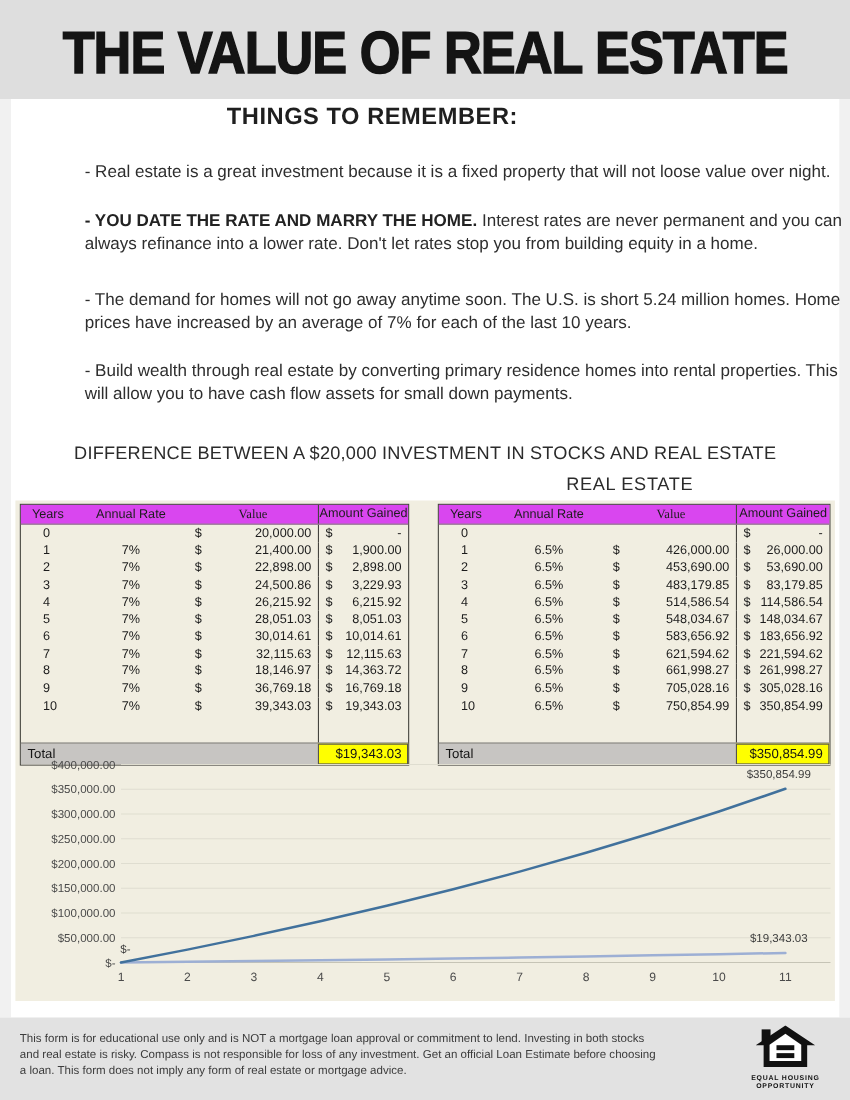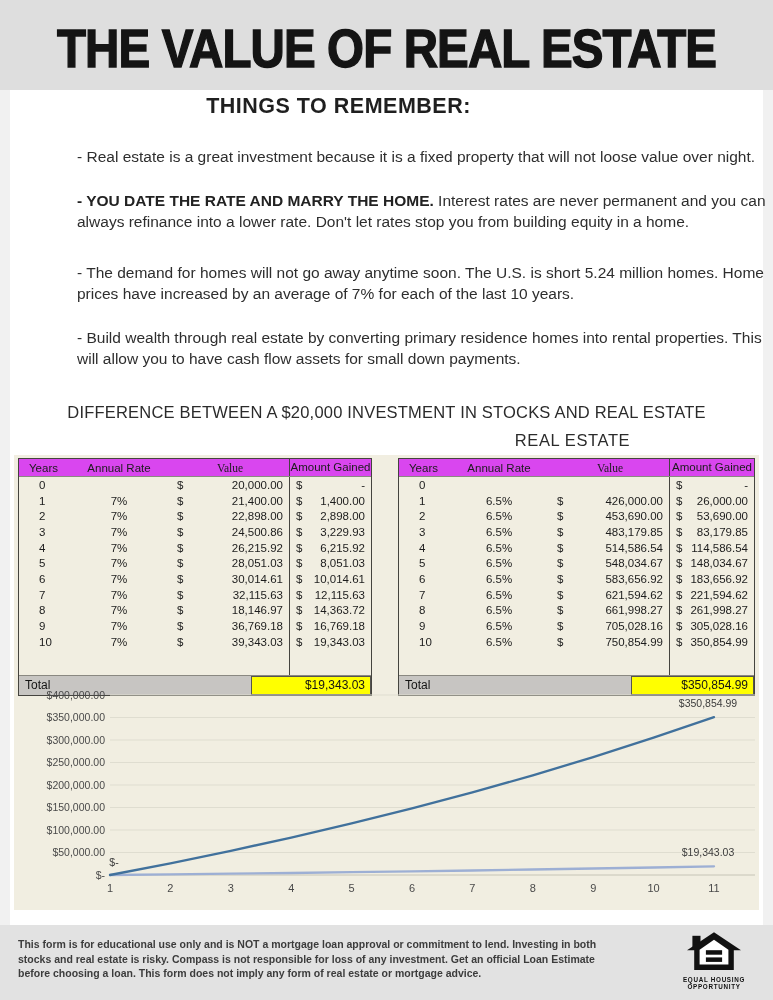--- a/index.html
+++ b/index.html
@@ -40,28 +40,28 @@
   .c-year{width:48px;padding-left:20px;box-sizing:border-box;}
   .c-rate{width:104px;text-align:center;}
   .c-val{width:118px;display:flex;justify-content:space-between;padding:0 6px;box-sizing:border-box;}
   .c-gain{flex:1;display:flex;justify-content:space-between;padding:0 6px;box-sizing:border-box;
           border-left:1.4px solid #45443f;align-self:stretch;align-items:center;}
   .t-spacer{display:flex;height:25px;}
   .sp-left{width:270px;}
   .sp-gain{flex:1;border-left:1.4px solid #45443f;}
   .t-total{display:flex;height:19px;background:#c7c5c2;border-top:1px solid #8a8881;
            align-items:stretch;font-size:12px;color:#141414;}
-  .total-label{width:232px;padding-left:6px;box-sizing:border-box;display:flex;align-items:center;}
+  .total-label{width:270px;padding-left:6px;box-sizing:border-box;display:flex;align-items:center;}
   .total-value{flex:1;background:#ffff00;border:1.4px solid #55544f;display:flex;align-items:center;
                justify-content:flex-end;padding-right:5px;box-sizing:border-box;}
   .chart{position:absolute;left:0;top:236px;}
   .chart text{font-family:"Liberation Sans",sans-serif;}
   .footer{position:absolute;top:925px;left:0;width:773px;height:75px;background:#e2e2e2;}
   .disclaimer{position:absolute;left:18px;top:12px;width:585px;margin:0;
-              font-size:10.5px;line-height:14.5px;color:#3c3c3c;font-weight:bold;}
+              font-size:10.5px;line-height:14.5px;color:#3c3c3c;}
   .eho{position:absolute;right:24px;top:7px;width:70px;text-align:center;color:#111;}
   .eho-t{font-size:6.3px;font-weight:700;letter-spacing:0.7px;line-height:7px;}
 </style>
 </head>
 <body>
 
 <div class="page">
 
   <div class="banner">
     <h1>THE VALUE OF REAL ESTATE</h1>
@@ -107,21 +107,21 @@
         </div>
         <div class="t-row">
           <div class="c-year">1</div>
           <div class="c-rate">7%</div>
           <div class="c-val">
             <div class="cur">$</div>
             <div class="num">21,400.00</div>
           </div>
           <div class="c-gain">
             <div class="cur">$</div>
-            <div class="num">1,400.00</div>
+            <div class="num">1,900.00</div>
           </div>
         </div>
         <div class="t-row">
           <div class="c-year">2</div>
           <div class="c-rate">7%</div>
           <div class="c-val">
             <div class="cur">$</div>
             <div class="num">22,898.00</div>
           </div>
           <div class="c-gain">

